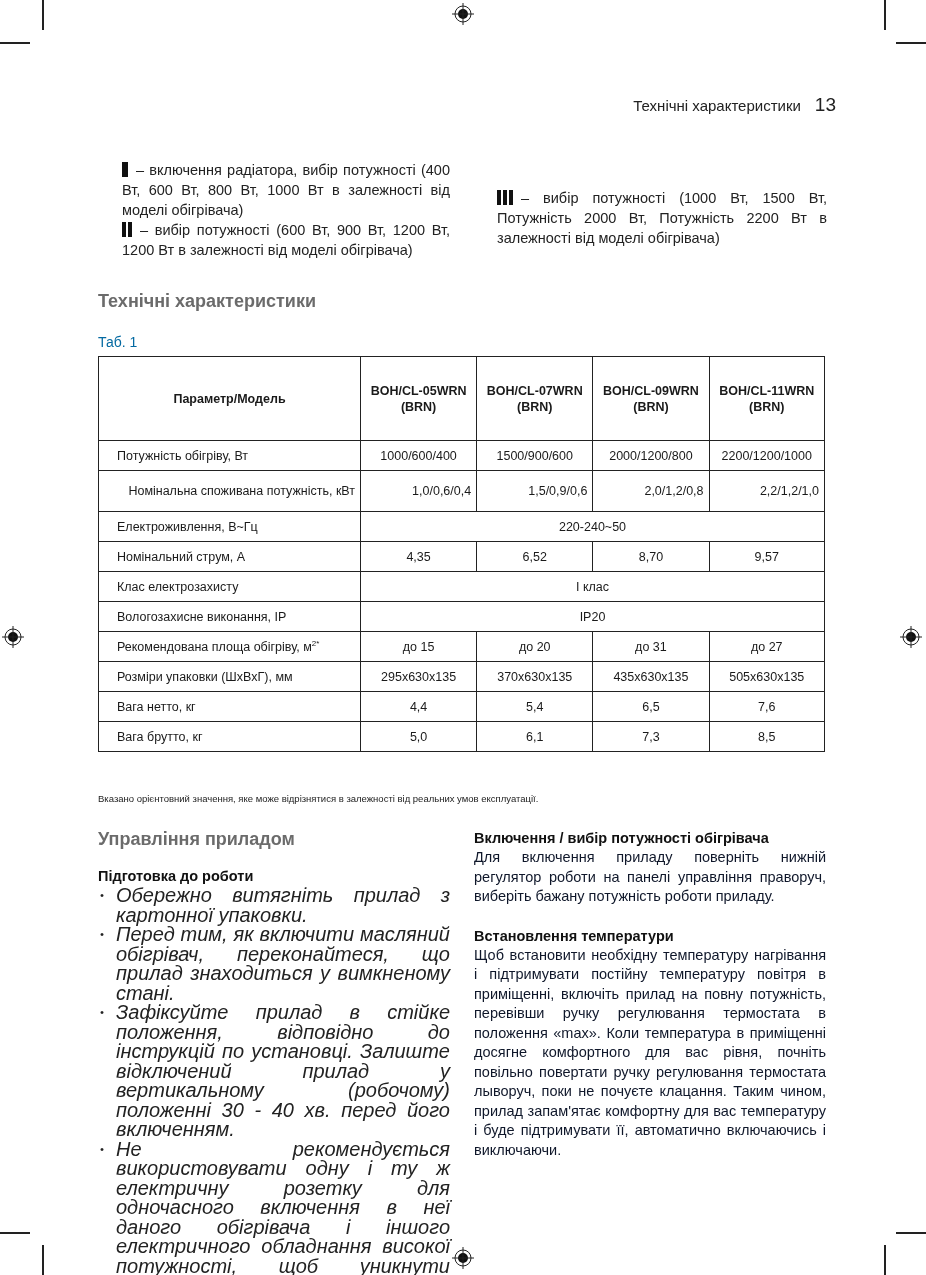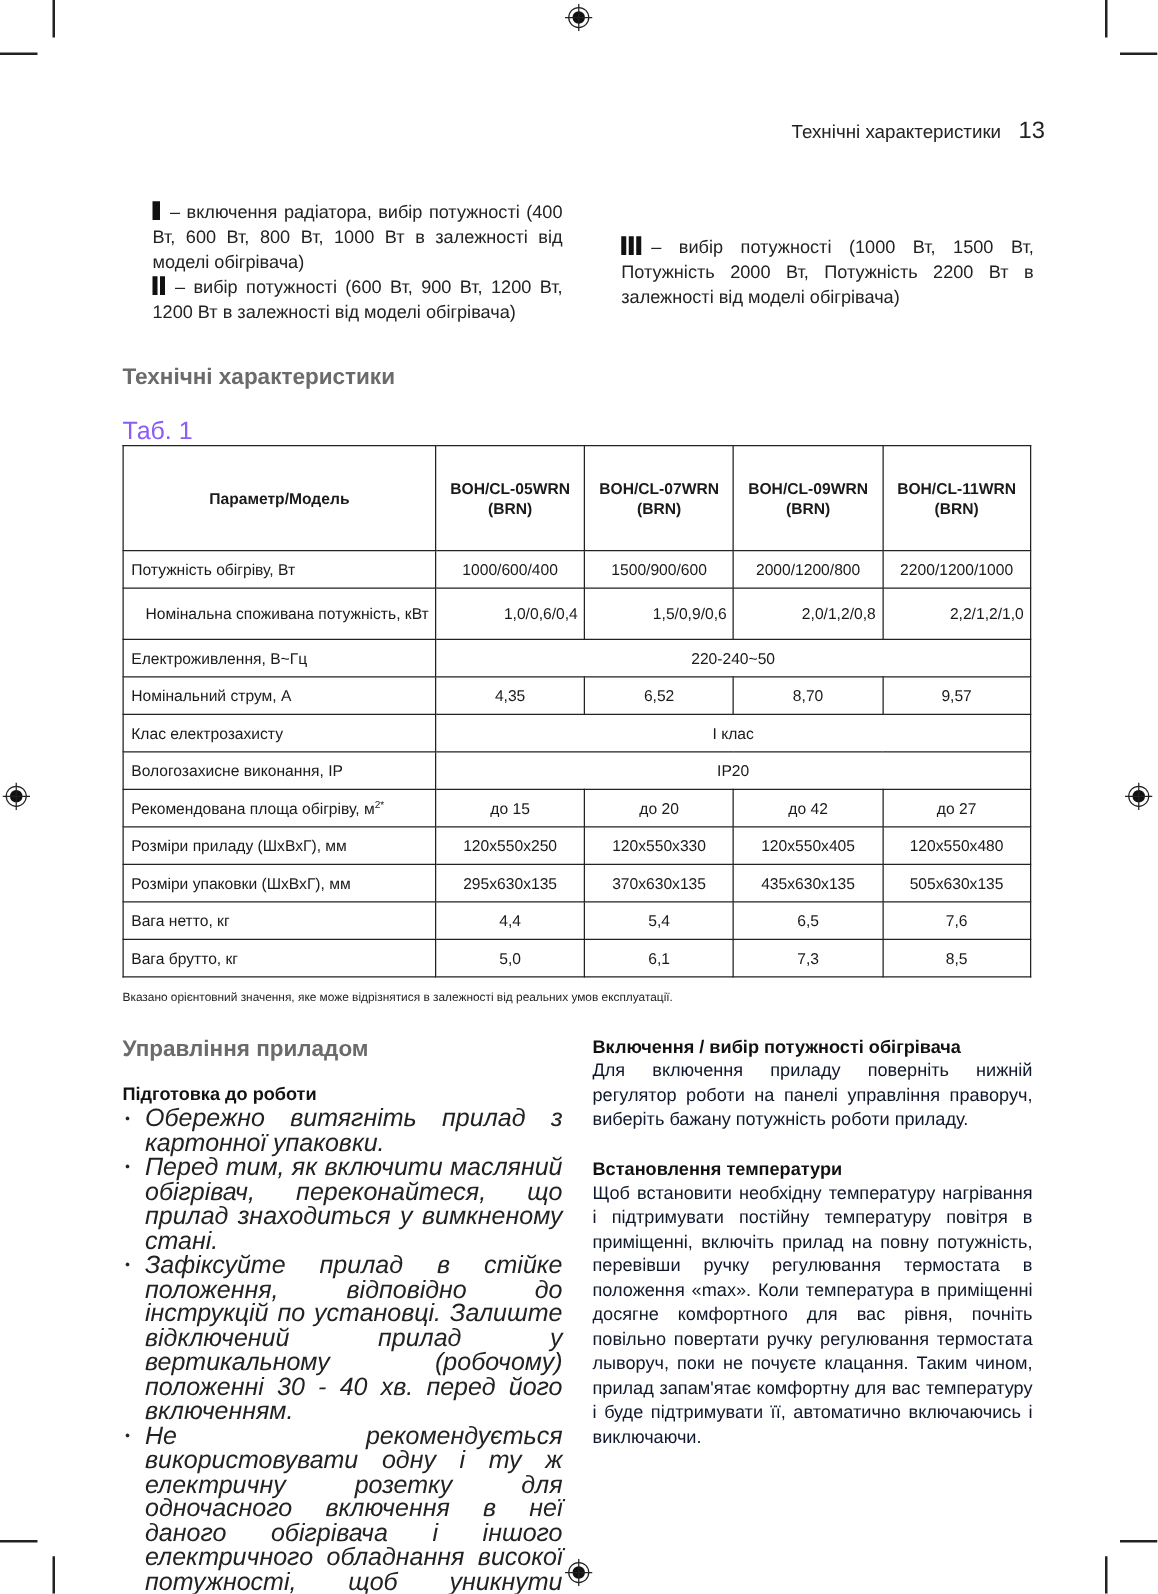--- a/index.html
+++ b/index.html
@@ -23,30 +23,30 @@
   .intro.left { left: 122px; width: 328px; text-align: justify; }
   .intro.right { left: 497px; width: 330px; text-align: justify; margin-top: 28px; }
   .intro p { margin: 0; }
   .bars { display: inline-flex; gap: 2px; vertical-align: -2px; margin-right: 8px; }
   .bars i { display: inline-block; width: 4px; height: 15px; background: #111; }
   .bars.one i { width: 6px; }
 
   .section-h {
     position: absolute; left: 98px; font-size: 18px; font-weight: bold; color: #6b6b6b;
   }
-  .tab-label { position: absolute; left: 98px; top: 334px; font-size: 20px; color: #8b5cf6; }
+  .tab-label { position: absolute; left: 98px; top: 334px; font-size: 14px; color: #0369a1; }
 
   table.spec {
     position: absolute; left: 98px; top: 356px; width: 727px;
     border-collapse: collapse; font-size: 12.5px; color: #1a1a1a;
   }
   table.spec th, table.spec td { border: 1.3px solid #222; padding: 0 5px; }
   table.spec th { height: 83px; font-weight: bold; text-align: center; font-size: 12.5px; line-height: 16px; }
   table.spec td { height: 29px; text-align: center; }
-  table.spec td.param { text-align: left; padding-left: 6px; width: 238px; }
+  table.spec td.param { text-align: left; padding-left: 18px; width: 238px; }
   table.spec th.param { width: 238px; }
   table.spec tr.tall td { height: 40px; text-align: right; }
   sup { font-size: 8px; }
 
   .footnote { position: absolute; left: 98px; top: 793px; font-size: 9.5px; color: #222; }
 
   .col-left { position: absolute; left: 98px; top: 868px; width: 352px; }
   .col-right { position: absolute; left: 474px; top: 830px; width: 352px; }
   .sub-h { font-weight: bold; font-size: 14.5px; color: #111; margin: 0 0 2px 0; }
   ul.bullets { list-style: none; margin: 0; padding: 0; font-size: 20px; line-height: 19.5px; color: #222; font-style: italic; }
@@ -172,29 +172,22 @@
       <td colspan="4">I клас</td>
     </tr>
     <tr>
       <td class="param">Вологозахисне виконання, IP</td>
       <td colspan="4">IP20</td>
     </tr>
     <tr>
       <td class="param"><span>Рекомендована площа обігріву, м</span><sup>2*</sup></td>
       <td>до 15</td>
       <td>до 20</td>
-      <td>до 42</td>
+      <td>до 31</td>
       <td>до 27</td>
-    </tr>
-    <tr>
-      <td class="param">Розміри приладу (ШхВхГ), мм</td>
-      <td>120x550x250</td>
-      <td>120x550x330</td>
-      <td>120x550x405</td>
-      <td>120x550x480</td>
     </tr>
     <tr>
       <td class="param">Розміри упаковки (ШхВхГ), мм</td>
       <td>295x630x135</td>
       <td>370x630x135</td>
       <td>435x630x135</td>
       <td>505x630x135</td>
     </tr>
     <tr>
       <td class="param">Вага нетто, кг</td>

